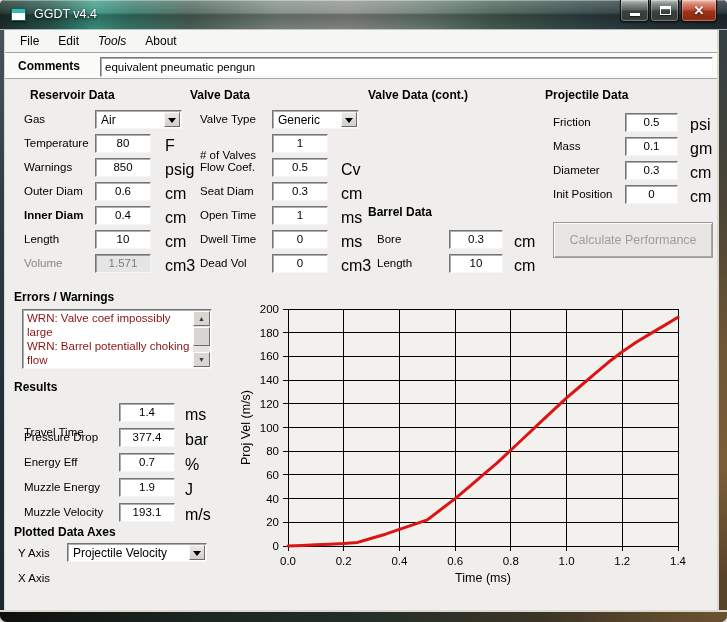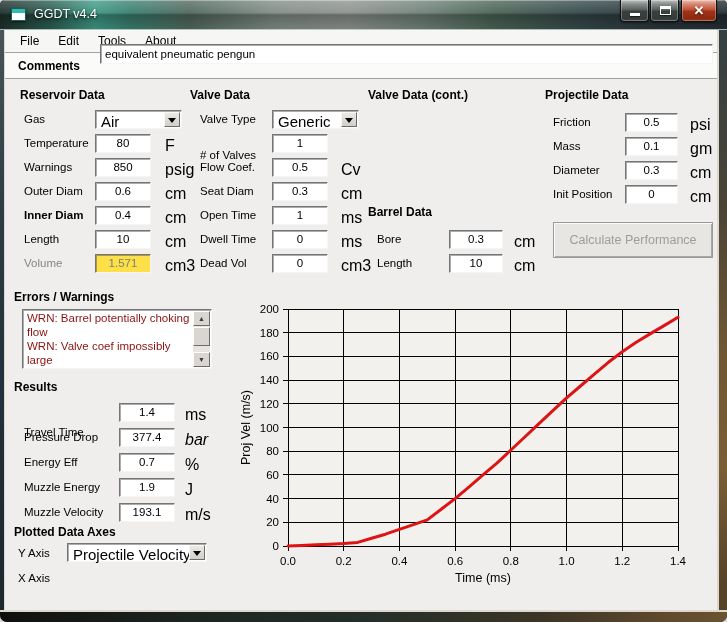--- a/index.html
+++ b/index.html
@@ -47,30 +47,30 @@
   .main-bg{position:absolute;left:5px;top:79px;width:712px;height:531px;background:#efeeec;}
 
   
   .sunken{border:1px solid;border-color:#757575 #f6f5f3 #f6f5f3 #757575;
     box-shadow:inset 1px 1px 0 rgba(70,70,70,.45);background:#fff;}
   .hdr{position:absolute;font-size:12px;font-weight:bold;color:#000;white-space:nowrap;}
   .flabel{position:absolute;font-size:11.5px;color:#000;white-space:nowrap;}
   .flabel.dis{color:#858585;}
   .funit{position:absolute;font-size:16px;color:#000;white-space:nowrap;}
   .field{position:absolute;height:19px;text-align:center;font-size:11.5px;line-height:16px;color:#000;}
-  .field.dis{background:#fde047;color:#7d7d7d;}
+  .field.dis{background:#e5e5e5;color:#7d7d7d;}
   .combo{position:absolute;height:19px;}
-  .cval{position:absolute;left:5px;top:2px;font-size:15px;color:#000;white-space:nowrap;}
+  .cval{position:absolute;left:5px;top:2px;font-size:12px;color:#000;white-space:nowrap;}
   .cbtn{position:absolute;top:1px;right:1px;bottom:1px;width:16px;
     background:linear-gradient(#ebe9e5,#d2cfca);
     border:1px solid #6c6c6c;border-top-color:#f8f8f6;border-left-color:#f8f8f6;}
   .cbtn::after{content:'';position:absolute;left:3px;top:5px;border:4px solid transparent;border-top:5px solid #000;border-bottom:none;}
 
   .lbl-comments{position:absolute;left:18px;top:59px;font-size:12px;font-weight:bold;color:#000;}
-  .comments-input{position:absolute;left:100px;top:44px;width:613px;height:19px;
+  .comments-input{position:absolute;left:100px;top:57px;width:613px;height:19px;
     font:11.5px "Liberation Sans",sans-serif;padding:9px 4px;outline:none;color:#000;}
 
   .listbox{position:absolute;left:22px;top:309px;width:190px;height:60px;background:#fff;overflow:hidden;}
   .lb-items{position:absolute;left:4px;top:1px;right:20px;font-size:11.5px;line-height:14px;}
   .lb-item{color:#8b1212;}
   .sbar{position:absolute;top:1px;right:1px;width:17px;bottom:1px;background:#e6e4e0;}
   .sbtn{position:absolute;left:0;right:0;height:15px;background:#d9d6d1;
     border:1px solid #fff;border-right-color:#6c6c6c;border-bottom-color:#6c6c6c;
     display:flex;align-items:center;justify-content:center;font-size:7px;color:#3a3a3a;}
   .sbtn.up{top:0}.sbtn.dn{bottom:0}
@@ -105,42 +105,42 @@
         <span class="glyph-close">✕</span>
       </div>
   </div>
   <div class="b-left"></div>
   <div class="b-right"></div>
   <div class="b-bottom"></div>
 
   <div class="menubar" id="menubar">
       <div class="menu-item" style="position: relative;">File</div>
       <div class="menu-item" style="position: relative;">Edit</div>
-      <div class="menu-item" style="position: relative;">Tools</div>
+      <div class="menu-item" style="position: relative; font-style: italic;">Tools</div>
       <div class="menu-item" style="position: relative;">About</div>
     </div>
   <div class="comments-strip"></div>
   <div class="main-bg"></div>
 
   <div class="lbl-comments">Comments</div>
   <input class="comments-input sunken" value="equivalent pneumatic pengun" style="">
 
-  <div class="hdr" style="left:20px;top:88px">Reservoir Data</div>
+  <div class="hdr" style="left:30px;top:88px">Reservoir Data</div>
   <div class="hdr" style="left:190px;top:88px">Valve Data</div>
   <div class="hdr" style="left:368px;top:88px">Valve Data (cont.)</div>
   <div class="hdr" style="left:545px;top:88px">Projectile Data</div>
   <div class="hdr" style="left:368px;top:205px">Barrel Data</div>
   <div class="hdr" style="left:14px;top:290px">Errors / Warnings</div>
   <div class="hdr" style="left:14px;top:380px">Results</div>
   <div class="hdr" style="left:14px;top:525px">Plotted Data Axes</div>
 
   <div class="listbox sunken">
     <div class="lb-items" id="err-list">
+        <div class="lb-item" style="color: rgb(139, 18, 18);">WRN: Valve coef impossibly large</div>
         <div class="lb-item" style="color: rgb(139, 18, 18);">WRN: Barrel potentially choking flow</div>
-        <div class="lb-item" style="color: rgb(139, 18, 18);">WRN: Valve coef impossibly large</div>
         <div class="lb-item" style="color: rgb(139, 18, 18);">WRN: Barrel choking flow</div>
       </div>
     <div class="sbar">
       <div class="sbtn up">▲</div>
       <div class="sthumb"></div>
       <div class="sbtn dn">▼</div>
     </div>
   </div>
 
   <div class="calc-btn">Calculate Performance</div>
@@ -258,21 +258,21 @@
     <div class="field sunken" style="left: 625px; top: 161px; width: 53px;">0.3</div>
     <div class="funit" style="left: 690px; top: 164px;">cm</div>
     <div class="flabel" style="left: 553px; top: 188px;">Init Position</div>
     <div class="field sunken" style="left: 625px; top: 185px; width: 53px;">0</div>
     <div class="funit" style="left: 690px; top: 188px;">cm</div>
     <div class="flabel" style="left: 24px; top: 426px;">Travel Time</div>
     <div class="field sunken" style="left: 119px; top: 403px; width: 56px;">1.4</div>
     <div class="funit" style="left: 185px; top: 406px;">ms</div>
     <div class="flabel" style="left: 24px; top: 431px;">Pressure Drop</div>
     <div class="field sunken" style="left: 119px; top: 428px; width: 56px;">377.4</div>
-    <div class="funit" style="left: 185px; top: 431px; font-style: italic;">bar</div>
+    <div class="funit" style="left: 185px; top: 431px;">bar</div>
     <div class="flabel" style="left: 24px; top: 456px;">Energy Eff</div>
     <div class="field sunken" style="left: 119px; top: 453px; width: 56px;">0.7</div>
     <div class="funit" style="left: 185px; top: 456px;">%</div>
     <div class="flabel" style="left: 24px; top: 481px;">Muzzle Energy</div>
     <div class="field sunken" style="left: 119px; top: 478px; width: 56px;">1.9</div>
     <div class="funit" style="left: 185px; top: 481px;">J</div>
     <div class="flabel" style="left: 24px; top: 506px;">Muzzle Velocity</div>
     <div class="field sunken" style="left: 119px; top: 503px; width: 56px;">193.1</div>
     <div class="funit" style="left: 185px; top: 506px;">m/s</div>
   </div>

